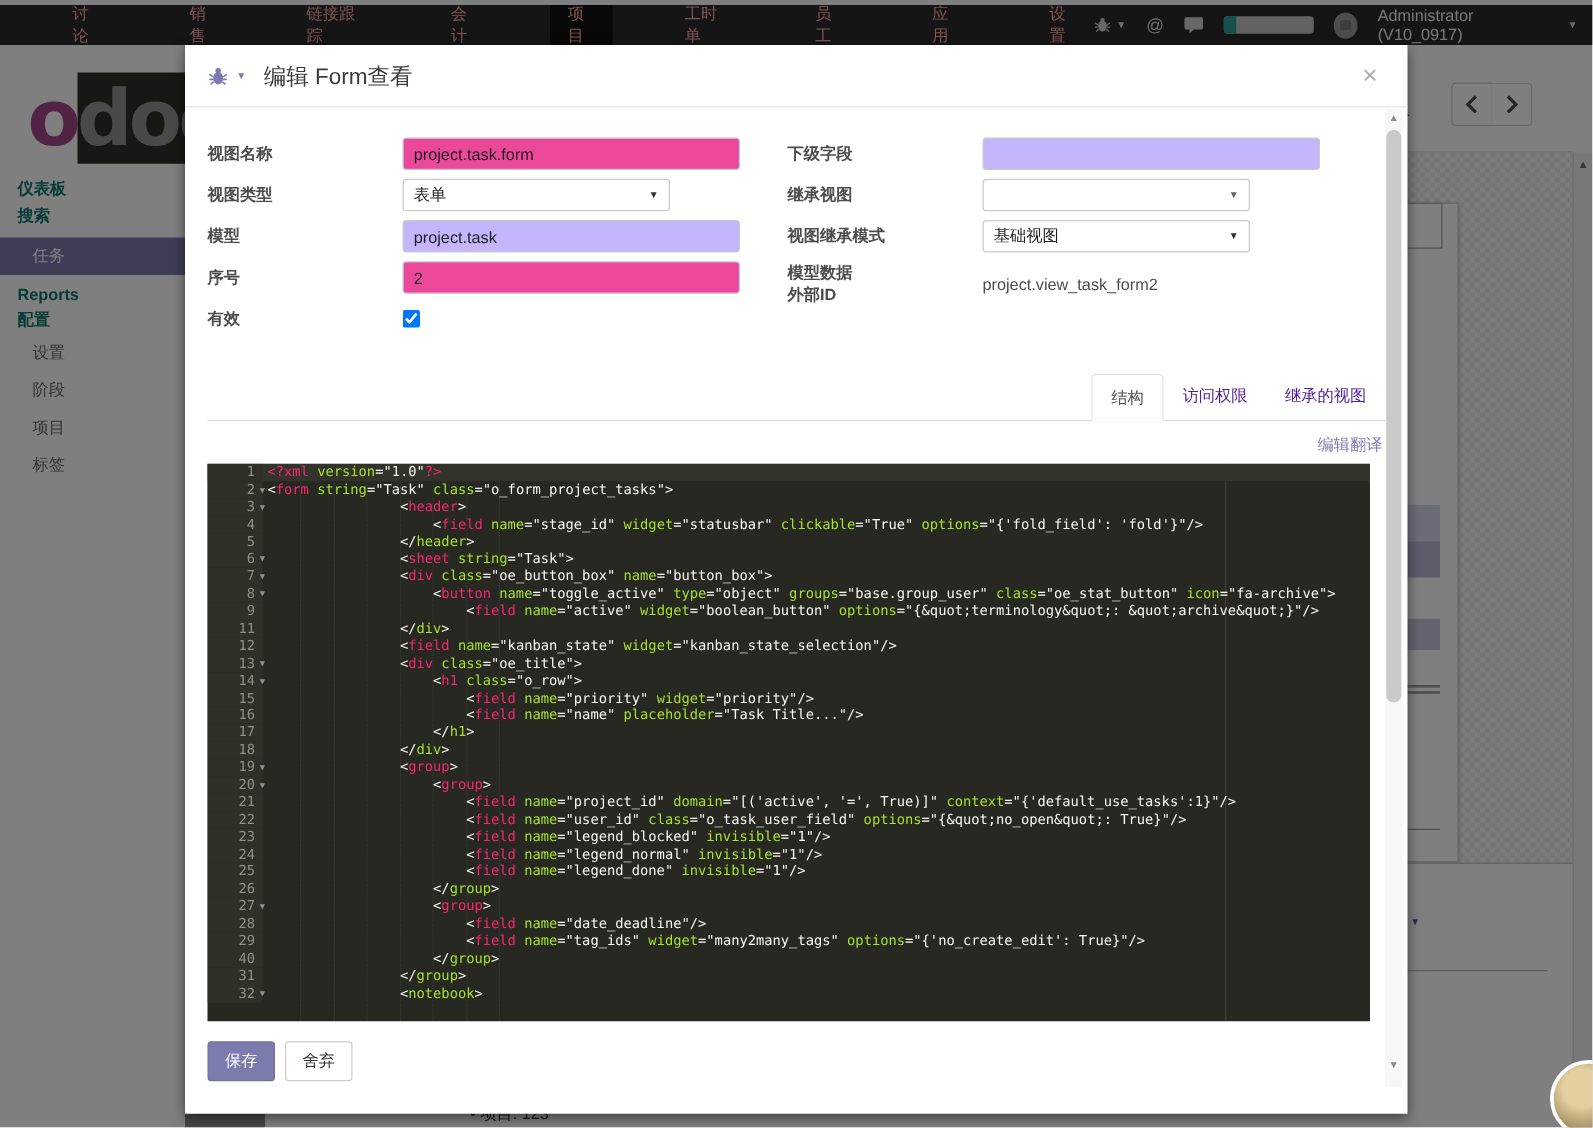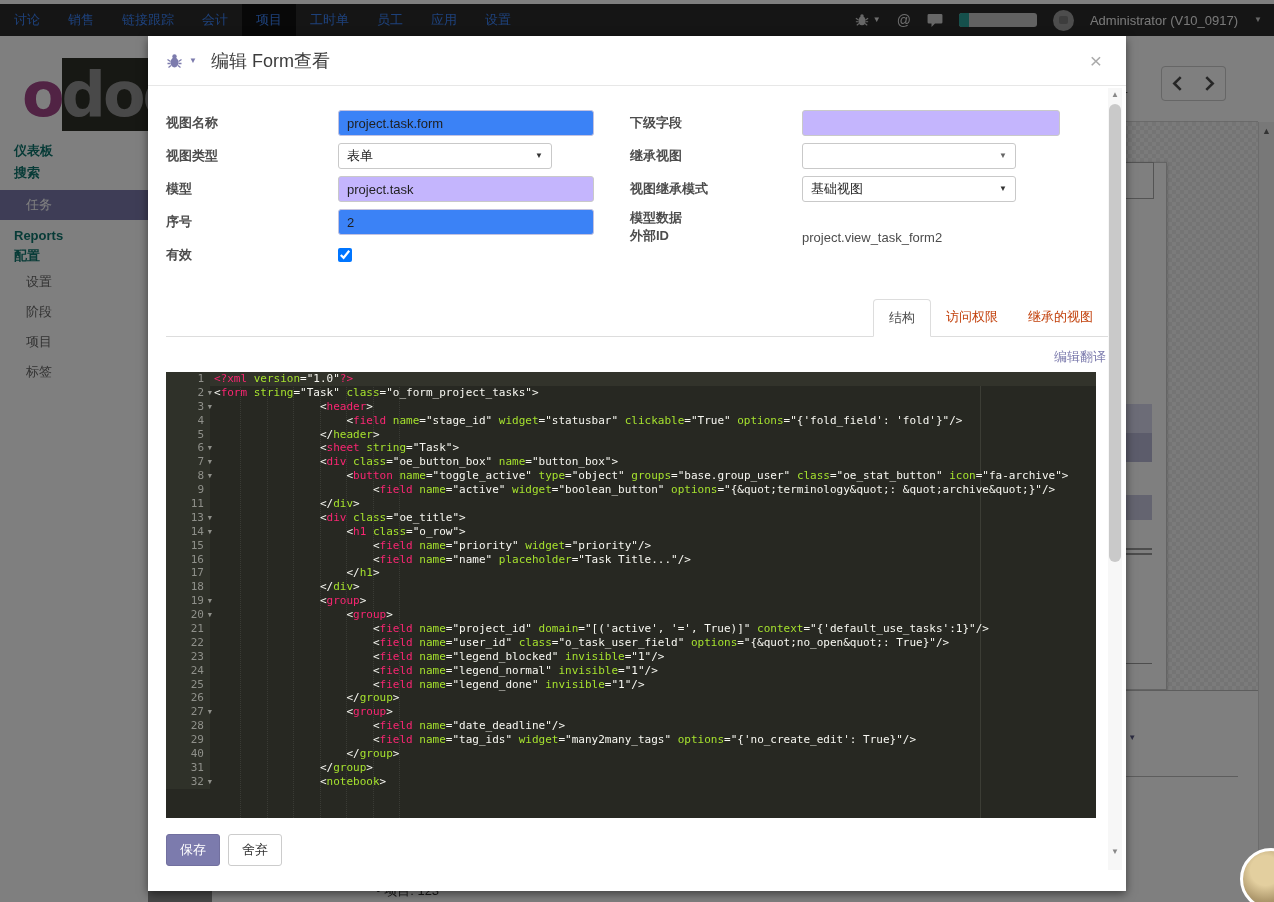--- a/index.html
+++ b/index.html
@@ -4,21 +4,21 @@
 <style>
   * { margin:0; padding:0; box-sizing:border-box; }
   html,body { width:1274px; height:902px; overflow:hidden; background:#fff;
     font-family:"Liberation Sans","DejaVu Sans",sans-serif; }
   .abs { position:absolute; }
   #stage { position:relative; width:1274px; height:902px; overflow:hidden; }
 
   
   #page { position:absolute; inset:0; z-index:0; background:#fff; }
   #navbar { left:0; top:4px; width:1274px; height:32px; background:#2a2a2a; display:flex; align-items:stretch; }
-  .tm { color:#3b82f6; font-size:13px; padding:16px 14px; display:flex; align-items:center; cursor:pointer; }
+  .tm { color:#fca5a5; font-size:13px; padding:16px 14px; display:flex; align-items:center; cursor:pointer;margin-left:44px; }
   .tm.act { background:#111; }
   #nav-right { margin-left:auto; display:flex; align-items:center; gap:16px; padding-right:12px; color:#dcdcdc; }
   .nav-ic { display:flex; align-items:center; gap:4px; font-size:14px; }
   .caret { font-size:8px; line-height:1; }
   #timer-pill { width:78px; height:14px; border-radius:3px; background:#c4c4c4; overflow:hidden; display:flex; }
   #timer-fill { width:10px; height:100%; background:#2aa198; }
   #user-avatar { width:21px; height:21px; border-radius:50%; background:#9a9a9a; display:flex; align-items:center; justify-content:center; }
   #user-avatar i { width:9px; height:8px; background:#7a7a7a; border-radius:2px; }
   #user-name { font-size:13px; color:#f0f0f0; }
 
@@ -65,33 +65,33 @@
   #m-head { height:50px; border-bottom:1px solid #e7e7e7; display:flex; align-items:center; padding:0 18px; gap:6px; }
   #m-title { font-size:18px; color:#3c3c3c; margin-left:8px; }
   #m-close { margin-left:auto; font-size:21px; color:#aaa; cursor:pointer; line-height:1; margin-right:6px; }
   .bugcaret { color:#7c7bad; font-size:8px; }
 
   #m-body { padding:24px 18px 0 18px; }
   #form-grid { display:flex; }
   .fcol { display:flex; flex-direction:column; gap:7px; }
   #fcol-left { width:428px; }
   #fcol-right { width:430px; margin-left:36px; }
-  .frow { display:flex; align-items:center; min-height:26px;gap:16px; }
+  .frow { display:flex; align-items:center; min-height:26px; }
   .flabel { width:156px; font-size:13px; font-weight:700; color:#4c4c4c; flex-shrink:0; align-self:center; }
   .flabel .l2 { display:block; }
   .finput { width:270px; height:26px; border:1px solid #c9c9c9; border-radius:3px; font-size:13px; color:#1f1f1f; padding:0 8px; font-family:inherit; background:#c4b5fd; }
-  .req { background:#3b82f6; border-color:#c2c2e0; }
+  .req { background:#ec4899; border-color:#c2c2e0; }
   .fselect { width:214px; height:26px; border:1px solid #c9c9c9; border-radius:3px; font-size:13px; color:#1f1f1f; padding:0 8px; display:flex; align-items:center; position:relative; background:#fff; cursor:pointer; }
   .fselect .caret { position:absolute; right:8px; color:#333; }
   .m2o .caret { color:#666; }
   .ftext { font-size:13px; color:#4c4c4c; }
   input[type=checkbox] { width:14px; height:14px; }
 
   #tabs { display:flex; margin-top:30px; border-bottom:1px solid #ddd; padding-left:0;justify-content:flex-end; }
-  .tab { font-size:13px; padding:9px 15px; cursor:pointer; color:#c2410c; position:relative; top:1px; }
+  .tab { font-size:13px; padding:9px 15px; cursor:pointer; color:#4c1d95; position:relative; top:1px; }
   .tab.on { color:#4c4c4c; background:#fff; border:1px solid #ddd; border-bottom:1px solid #fff; border-radius:4px 4px 0 0; }
   #translate { text-align:right; padding:10px 2px 6px 0; }
   #translate a { color:#7c7bad; font-size:13px; text-decoration:none; cursor:pointer; }
 
   
   #editor { position:relative; width:930px; height:446px; background:#272822; overflow:hidden;
     font-family:"DejaVu Sans Mono","Liberation Mono",monospace; font-size:11px; line-height:13.9px; }
   .cl { display:flex; height:13.9px; white-space:pre; position:relative; z-index:2; }
   .cl.alx { background:#32332b; }
   .g { width:44px; flex-shrink:0; background:#2f3129; color:#8f908a; text-align:right; padding-right:6px; position:relative; }
@@ -271,21 +271,21 @@
                 <span class="caret">▼</span>
               </span>
           </div>
           <div class="frow">
             <span class="flabel">视图继承模式</span>
             <span class="fselect req">
                 <span>基础视图</span>
                 <span class="caret">▼</span>
               </span>
           </div>
-          <div class="frow" style="align-items:flex-end">
+          <div class="frow" style="align-items:center">
             <span class="flabel"><span>模型数据</span><span class="l2">外部ID</span></span>
             <span class="ftext">project.view_task_form2</span>
           </div>
         </div>
       </div>
 
       <div id="tabs">
           <div class="tab on">结构</div>
           <div class="tab">访问权限</div>
           <div class="tab">继承的视图</div>
@@ -307,20 +307,21 @@
             <div class="cl alx"><span class="g">1</span><span class="c"><span class="tk-t">&lt;?xml</span><span class="tk-p"> </span><span class="tk-a">version</span><span class="tk-p">="1.0"</span><span class="tk-t">?&gt;</span></span></div>
             <div class="cl"><span class="g">2<span class="fold">▼</span></span><span class="c"><span class="tk-p">&lt;</span><span class="tk-t">form</span><span class="tk-p"> </span><span class="tk-a">string</span><span class="tk-p">="Task" </span><span class="tk-a">class</span><span class="tk-p">="o_form_project_tasks"&gt;</span></span></div>
             <div class="cl"><span class="g">3<span class="fold">▼</span></span><span class="c"><span class="tk-p">                &lt;</span><span class="tk-t">header</span><span class="tk-p">&gt;</span></span></div>
             <div class="cl"><span class="g">4</span><span class="c"><span class="tk-p">                    &lt;</span><span class="tk-t">field</span><span class="tk-p"> </span><span class="tk-a">name</span><span class="tk-p">="stage_id" </span><span class="tk-a">widget</span><span class="tk-p">="statusbar" </span><span class="tk-a">clickable</span><span class="tk-p">="True" </span><span class="tk-a">options</span><span class="tk-p">="{'fold_field': 'fold'}"/&gt;</span></span></div>
             <div class="cl"><span class="g">5</span><span class="c"><span class="tk-p">                &lt;/</span><span class="tk-a">header</span><span class="tk-p">&gt;</span></span></div>
             <div class="cl"><span class="g">6<span class="fold">▼</span></span><span class="c"><span class="tk-p">                &lt;</span><span class="tk-t">sheet</span><span class="tk-p"> </span><span class="tk-a">string</span><span class="tk-p">="Task"&gt;</span></span></div>
             <div class="cl"><span class="g">7<span class="fold">▼</span></span><span class="c"><span class="tk-p">                &lt;</span><span class="tk-t">div</span><span class="tk-p"> </span><span class="tk-a">class</span><span class="tk-p">="oe_button_box" </span><span class="tk-a">name</span><span class="tk-p">="button_box"&gt;</span></span></div>
             <div class="cl"><span class="g">8<span class="fold">▼</span></span><span class="c"><span class="tk-p">                    &lt;</span><span class="tk-t">button</span><span class="tk-p"> </span><span class="tk-a">name</span><span class="tk-p">="toggle_active" </span><span class="tk-a">type</span><span class="tk-p">="object" </span><span class="tk-a">groups</span><span class="tk-p">="base.group_user" </span><span class="tk-a">class</span><span class="tk-p">="oe_stat_button" </span><span class="tk-a">icon</span><span class="tk-p">="fa-archive"&gt;</span></span></div>
             <div class="cl"><span class="g">9</span><span class="c"><span class="tk-p">                        &lt;</span><span class="tk-t">field</span><span class="tk-p"> </span><span class="tk-a">name</span><span class="tk-p">="active" </span><span class="tk-a">widget</span><span class="tk-p">="boolean_button" </span><span class="tk-a">options</span><span class="tk-p">="{&amp;quot;terminology&amp;quot;: &amp;quot;archive&amp;quot;}"/&gt;</span></span></div>
             <div class="cl"><span class="g">11</span><span class="c"><span class="tk-p">                &lt;/</span><span class="tk-a">div</span><span class="tk-p">&gt;</span></span></div>
+            <div class="cl"><span class="g">12</span><span class="c"><span class="tk-p">                &lt;</span><span class="tk-t">field</span><span class="tk-p"> </span><span class="tk-a">name</span><span class="tk-p">="kanban_state" </span><span class="tk-a">widget</span><span class="tk-p">="kanban_state_selection"/&gt;</span></span></div>
             <div class="cl"><span class="g">13<span class="fold">▼</span></span><span class="c"><span class="tk-p">                &lt;</span><span class="tk-t">div</span><span class="tk-p"> </span><span class="tk-a">class</span><span class="tk-p">="oe_title"&gt;</span></span></div>
             <div class="cl"><span class="g">14<span class="fold">▼</span></span><span class="c"><span class="tk-p">                    &lt;</span><span class="tk-t">h1</span><span class="tk-p"> </span><span class="tk-a">class</span><span class="tk-p">="o_row"&gt;</span></span></div>
             <div class="cl"><span class="g">15</span><span class="c"><span class="tk-p">                        &lt;</span><span class="tk-t">field</span><span class="tk-p"> </span><span class="tk-a">name</span><span class="tk-p">="priority" </span><span class="tk-a">widget</span><span class="tk-p">="priority"/&gt;</span></span></div>
             <div class="cl"><span class="g">16</span><span class="c"><span class="tk-p">                        &lt;</span><span class="tk-t">field</span><span class="tk-p"> </span><span class="tk-a">name</span><span class="tk-p">="name" </span><span class="tk-a">placeholder</span><span class="tk-p">="Task Title..."/&gt;</span></span></div>
             <div class="cl"><span class="g">17</span><span class="c"><span class="tk-p">                    &lt;/</span><span class="tk-a">h1</span><span class="tk-p">&gt;</span></span></div>
             <div class="cl"><span class="g">18</span><span class="c"><span class="tk-p">                &lt;/</span><span class="tk-a">div</span><span class="tk-p">&gt;</span></span></div>
             <div class="cl"><span class="g">19<span class="fold">▼</span></span><span class="c"><span class="tk-p">                &lt;</span><span class="tk-t">group</span><span class="tk-p">&gt;</span></span></div>
             <div class="cl"><span class="g">20<span class="fold">▼</span></span><span class="c"><span class="tk-p">                    &lt;</span><span class="tk-t">group</span><span class="tk-p">&gt;</span></span></div>
             <div class="cl"><span class="g">21</span><span class="c"><span class="tk-p">                        &lt;</span><span class="tk-t">field</span><span class="tk-p"> </span><span class="tk-a">name</span><span class="tk-p">="project_id" </span><span class="tk-a">domain</span><span class="tk-p">="[('active', '=', True)]" </span><span class="tk-a">context</span><span class="tk-p">="{'default_use_tasks':1}"/&gt;</span></span></div>
             <div class="cl"><span class="g">22</span><span class="c"><span class="tk-p">                        &lt;</span><span class="tk-t">field</span><span class="tk-p"> </span><span class="tk-a">name</span><span class="tk-p">="user_id" </span><span class="tk-a">class</span><span class="tk-p">="o_task_user_field" </span><span class="tk-a">options</span><span class="tk-p">="{&amp;quot;no_open&amp;quot;: True}"/&gt;</span></span></div>

